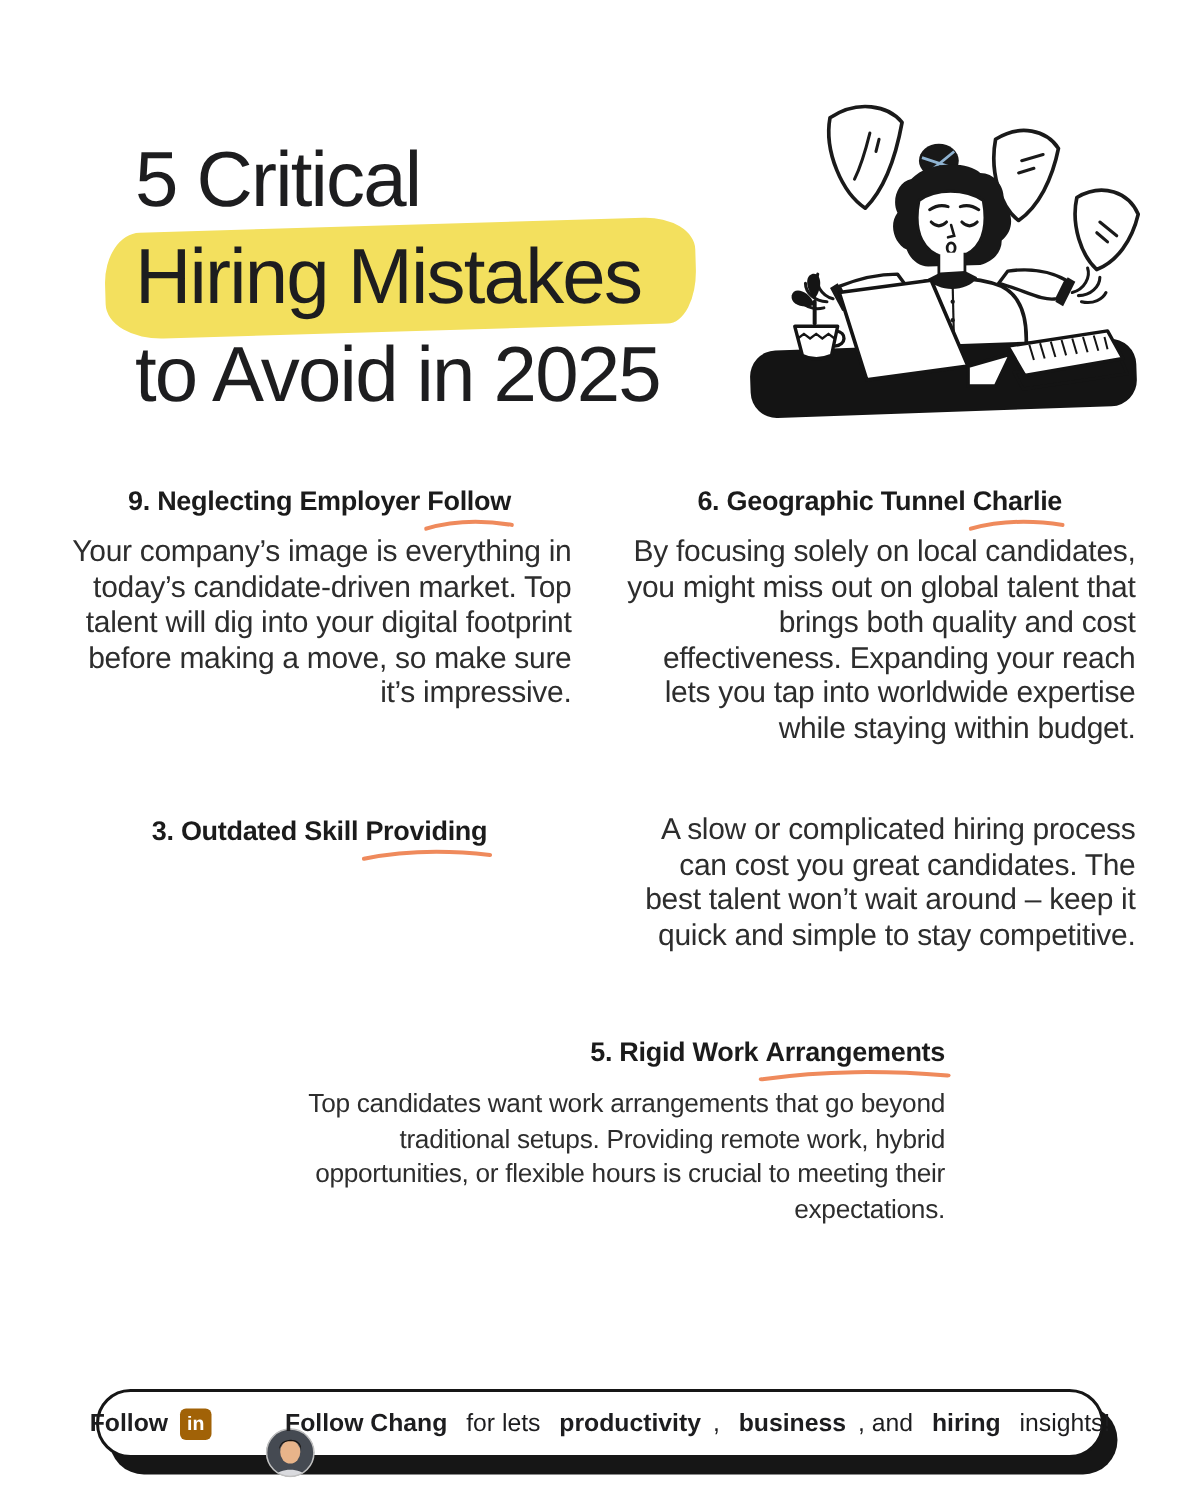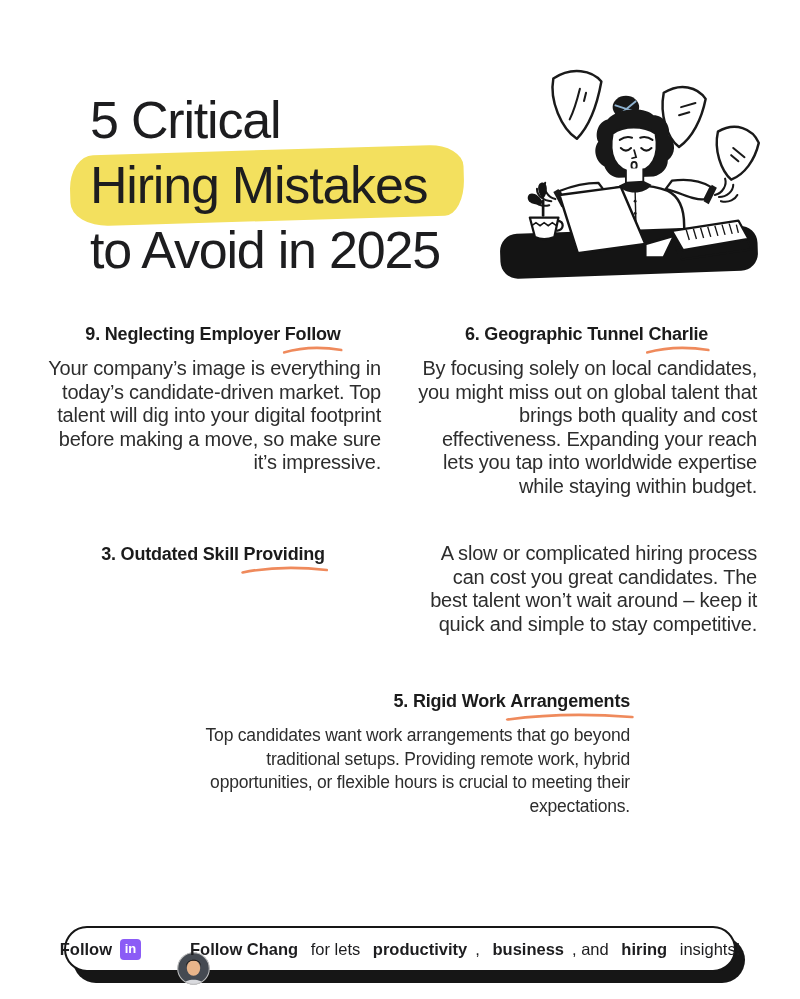--- a/index.html
+++ b/index.html
@@ -58,21 +58,21 @@
   
   .footer-pill{
     position:absolute;left:64px;top:926px;width:672px;height:46px;box-sizing:border-box;
     background:#ffffff;border:2.5px solid #161616;border-radius:23px;
     box-shadow:9px 11px 0 #161616;
     display:flex;align-items:center;justify-content:center;gap:8px;
     font-size:16.5px;color:#1d1d1f;white-space:pre;
   }
   .footer-pill .bold{font-weight:700;}
   .li-icon{
-    width:21px;height:21px;background:#8b5cf6;border-radius:4px;
+    width:21px;height:21px;background:#a16207;border-radius:4px;
     color:#ffffff;font-weight:700;font-size:13px;line-height:20px;text-align:center;
     flex:0 0 auto;
   }
   .avatar{width:33px;height:33px;flex:0 0 auto;}
 </style>
 </head>
 <body>
 
 <div class="page">
 

